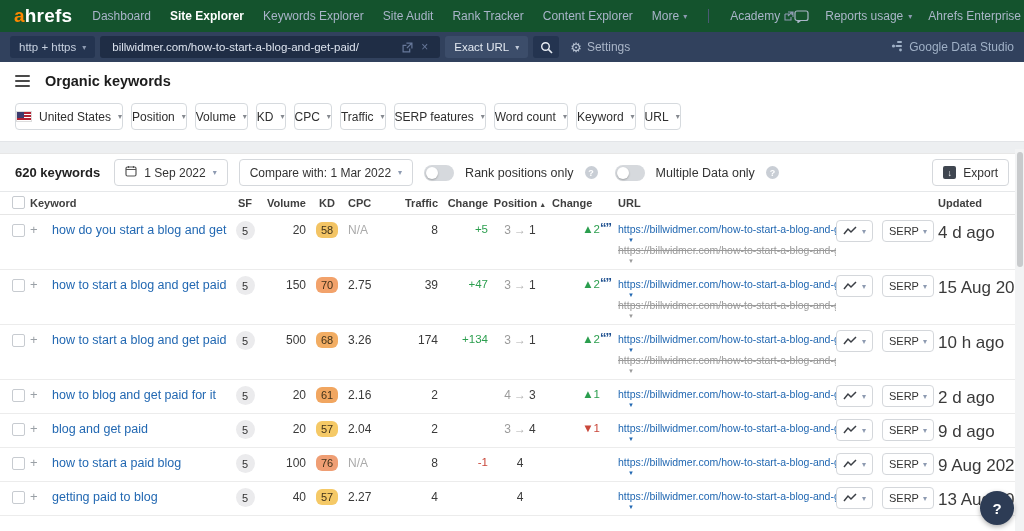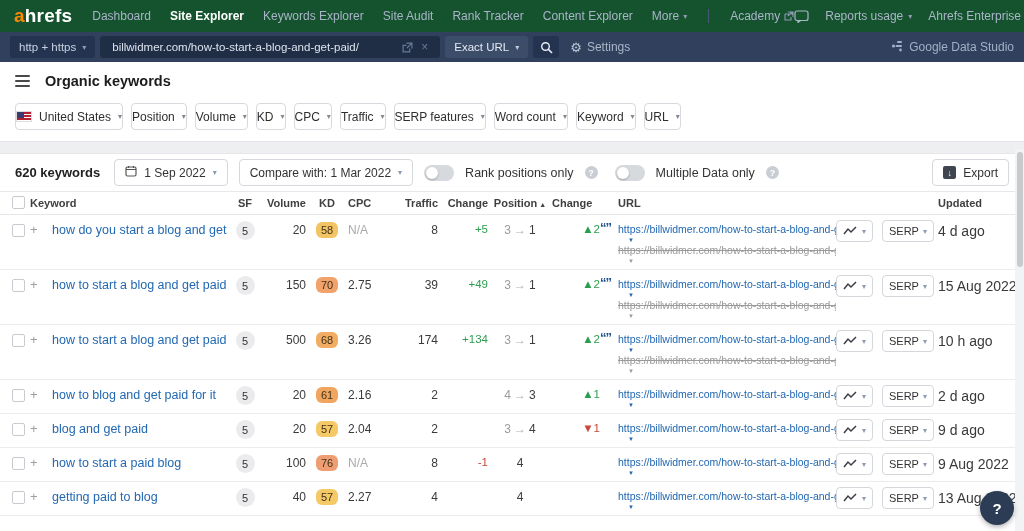--- a/index.html
+++ b/index.html
@@ -85,21 +85,21 @@
   .p-change, .t-change { font-size:11.5px; }
 
   .urlcell { position:relative; padding-left:18px; }
   .quotes-icon { position:absolute; left:0; top:-3px; color:#1d4f8f; font-size:13px; font-weight:700; letter-spacing:-1px; }
   .url-link { font-size:10.5px; color:#2268b2; white-space:nowrap; overflow:hidden; display:block; cursor:pointer; line-height:13px; }
   .url-link.old { color:#9a9a9a; text-decoration:line-through; }
   .expand { font-size:6px; line-height:8px; display:block; margin-left:10px; color:#2268b2; cursor:pointer; }
   .expand.gray { color:#9a9a9a; }
 
   .mini-btn { border:1px solid #d4d7db; border-radius:4px; background:#fff; height:22px; padding:0 6px; display:inline-flex; align-items:center; gap:4px; font-size:11px; color:#333; cursor:pointer; margin-top:-3px; white-space:nowrap; }
-  .updated { font-size:14px; color:#3a3a3a; white-space:nowrap; }
+  .updated { font-size:17px; color:#3a3a3a; white-space:nowrap; }
 
   
   .help-fab { position:absolute; right:10px; bottom:6px; width:34px; height:34px; border-radius:50%; background:#2d3c55; color:#fff; font-size:15px; font-weight:700; display:flex; align-items:center; justify-content:center; box-shadow:0 2px 5px rgba(0,0,0,.3); cursor:pointer; z-index:5; }
   .vscroll { position:absolute; right:0; top:149px; bottom:0; width:9px; background:#f2f3f4; z-index:4; }
   .vthumb { position:absolute; top:3px; left:1.5px; width:6px; height:115px; background:#c8cacc; border-radius:3px; cursor:pointer; }
 </style>
 </head>
 <body>
 
 <header class="topnav">
@@ -330,21 +330,21 @@
     <div class="c"><span class="checkbox"></span></div>
     <div class="c"><span class="plusic">+</span></div>
     <div class="c">
         <a class="kw-link">how to start a blog and get paid for it</a>
       </div>
     <div class="c center"><span class="sf-badge">5</span></div>
     <div class="c right num">150</div>
     <div class="c center"><span class="kd-badge" style="background: rgb(242, 162, 107);">70</span></div>
     <div class="c num">2.75</div>
     <div class="c right num">39</div>
-    <div class="c right t-change up">+49</div>
+    <div class="c right t-change up">+47</div>
     <div class="c pos">
         <span class="pos-from">3</span>
         <span class="pos-arrow">→</span>
         <span class="pos-to">1</span>
       </div>
     <div class="c right p-change up">▲2</div>
     <div class="c urlcell">
       <span class="quotes-icon">“”</span>
       <a class="url-link">https://billwidmer.com/how-to-start-a-blog-and-get-paid/</a>
       <span class="expand">▼</span>

